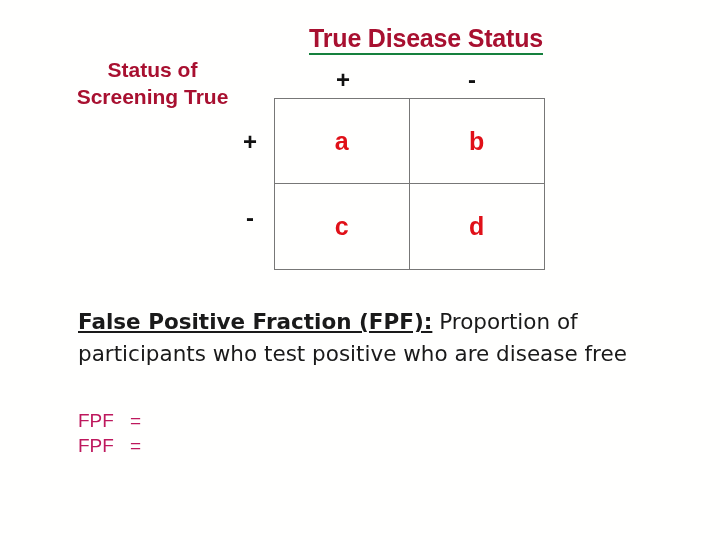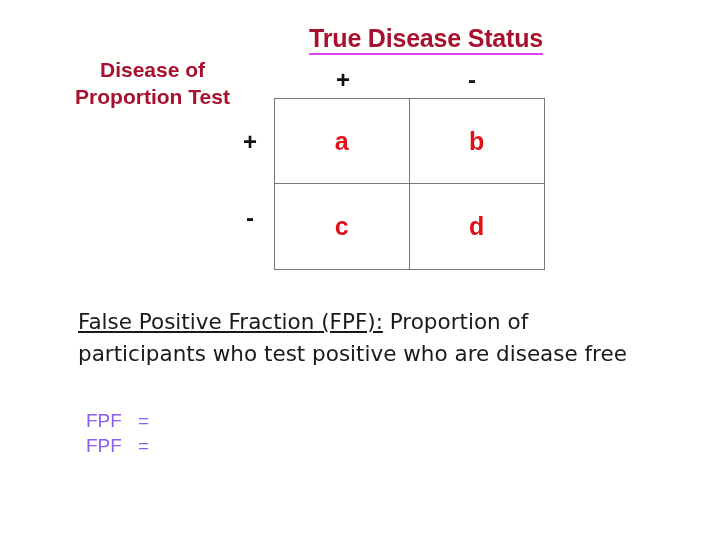--- a/index.html
+++ b/index.html
@@ -29,21 +29,21 @@
     top: 24px;
     width: 280px;
     text-align: center;
     font-size: 25px;
     font-weight: bold;
     color: #a81030;
     letter-spacing: -0.2px;
     white-space: nowrap;
   }
   .title .u {
-    border-bottom: 2px solid #d946ef;
+    border-bottom: 2px solid #15803d;
     padding-bottom: 1px;
   }
 
   
   .side-label {
     position: absolute;
     left: 40px;
     top: 56px;
     width: 225px;
     text-align: center;
@@ -112,32 +112,32 @@
     position: absolute;
     left: 78px;
     top: 306px;
     width: 580px;
     font-size: 21.5px;
     color: #1a1a1a;
     line-height: 32px;
     font-family: "DejaVu Sans", sans-serif;
   }
   .definition .term {
-    font-weight: normal;
+    font-weight: bold;
     text-decoration: underline;
     text-underline-offset: 2px;
     text-align: right;
   }
 
   
   .formulas {
     position: absolute;
-    left: 86px;
+    left: 78px;
     top: 408px;
-    color: #8b5cf6;
+    color: #be185d;
     font-size: 19px;
     line-height: 25px;
   }
   .frow {
     display: flex;
     align-items: baseline;
     white-space: nowrap;
   }
   .frow .lhs { width: 52px; }
   .frow .eq  { width: 68px; }
@@ -146,22 +146,22 @@
 </head>
 <body>
 
 <div class="slide">
 
   <div class="title">
     <span class="u">True Disease Status</span>
   </div>
 
   <div class="side-label">
-    <div>Disease of</div>
-    <div>Proportion Test</div>
+    <div>Status of</div>
+    <div>Screening True</div>
   </div>
 
   <div class="col-head c1">+</div>
   <div class="col-head c2">-</div>
 
   <div class="row-head r1">+</div>
   <div class="row-head r2">-</div>
 
   <div class="matrix">
     <div class="cell b-right b-bottom">a</div>

